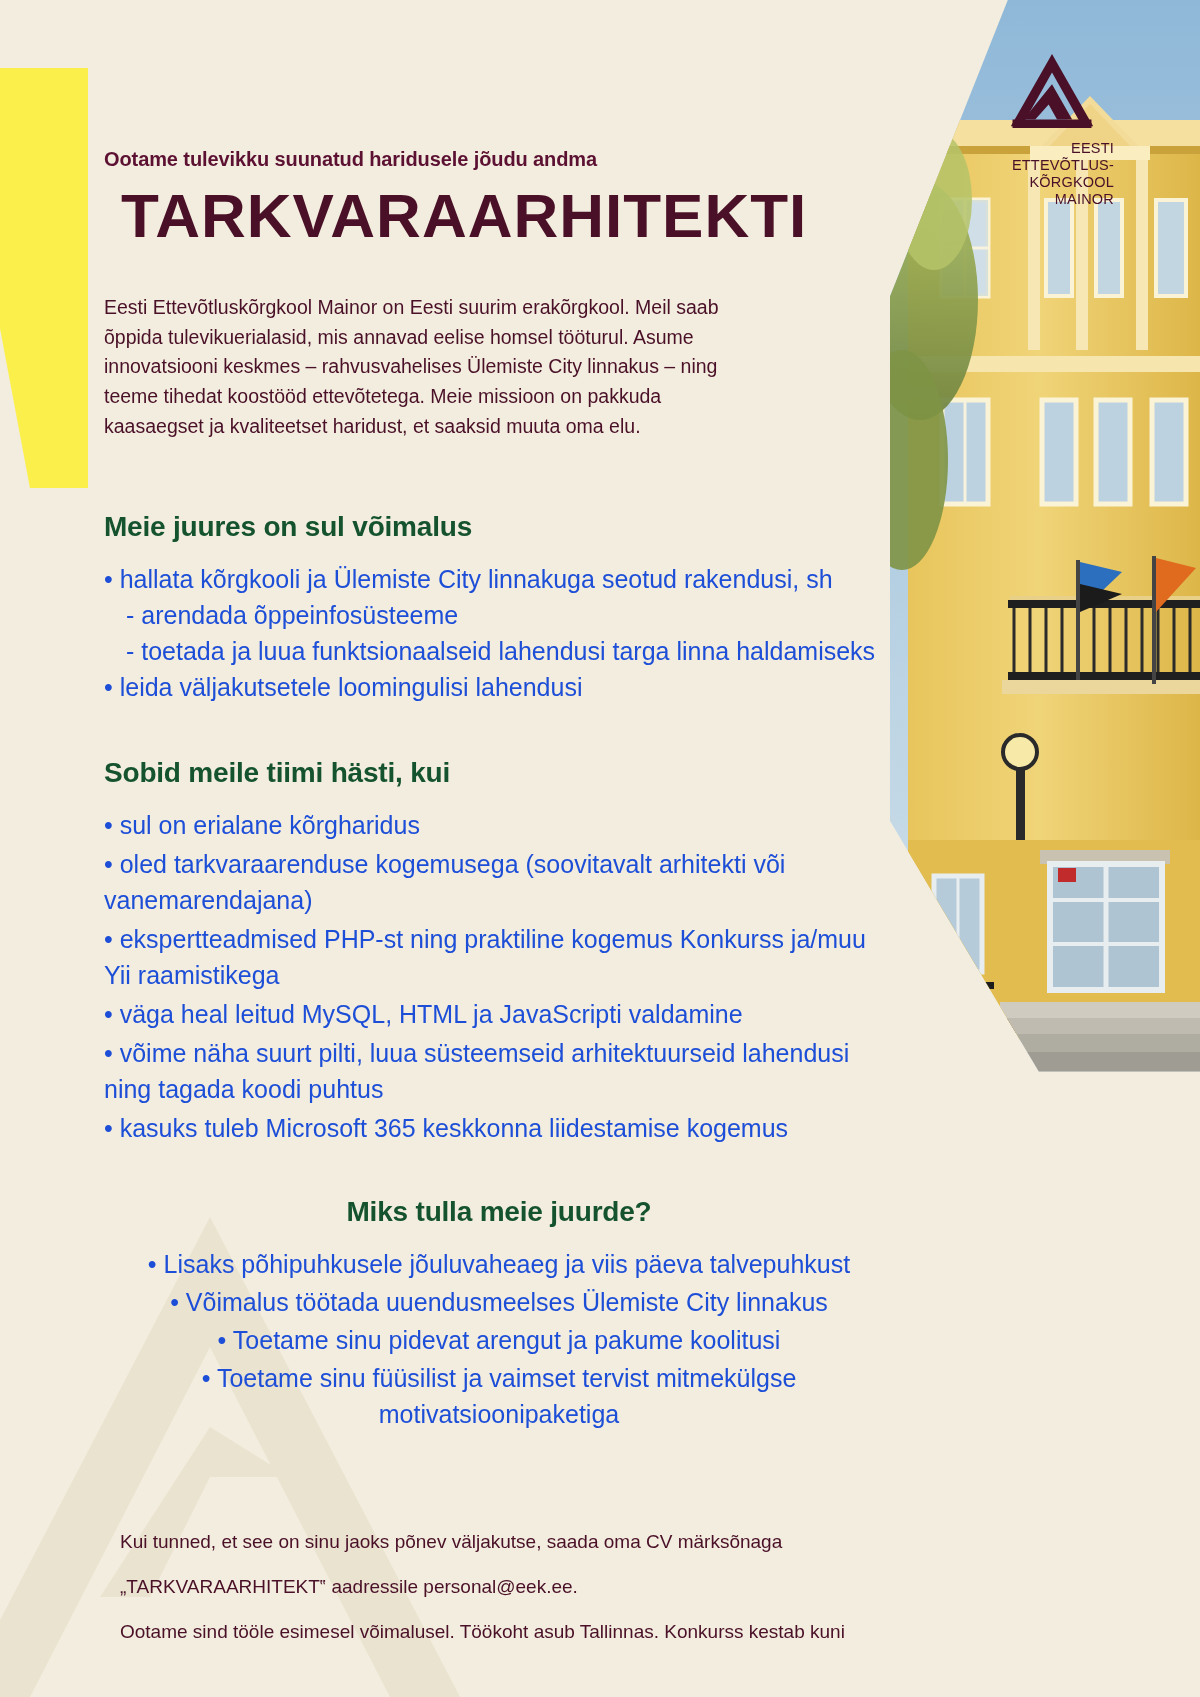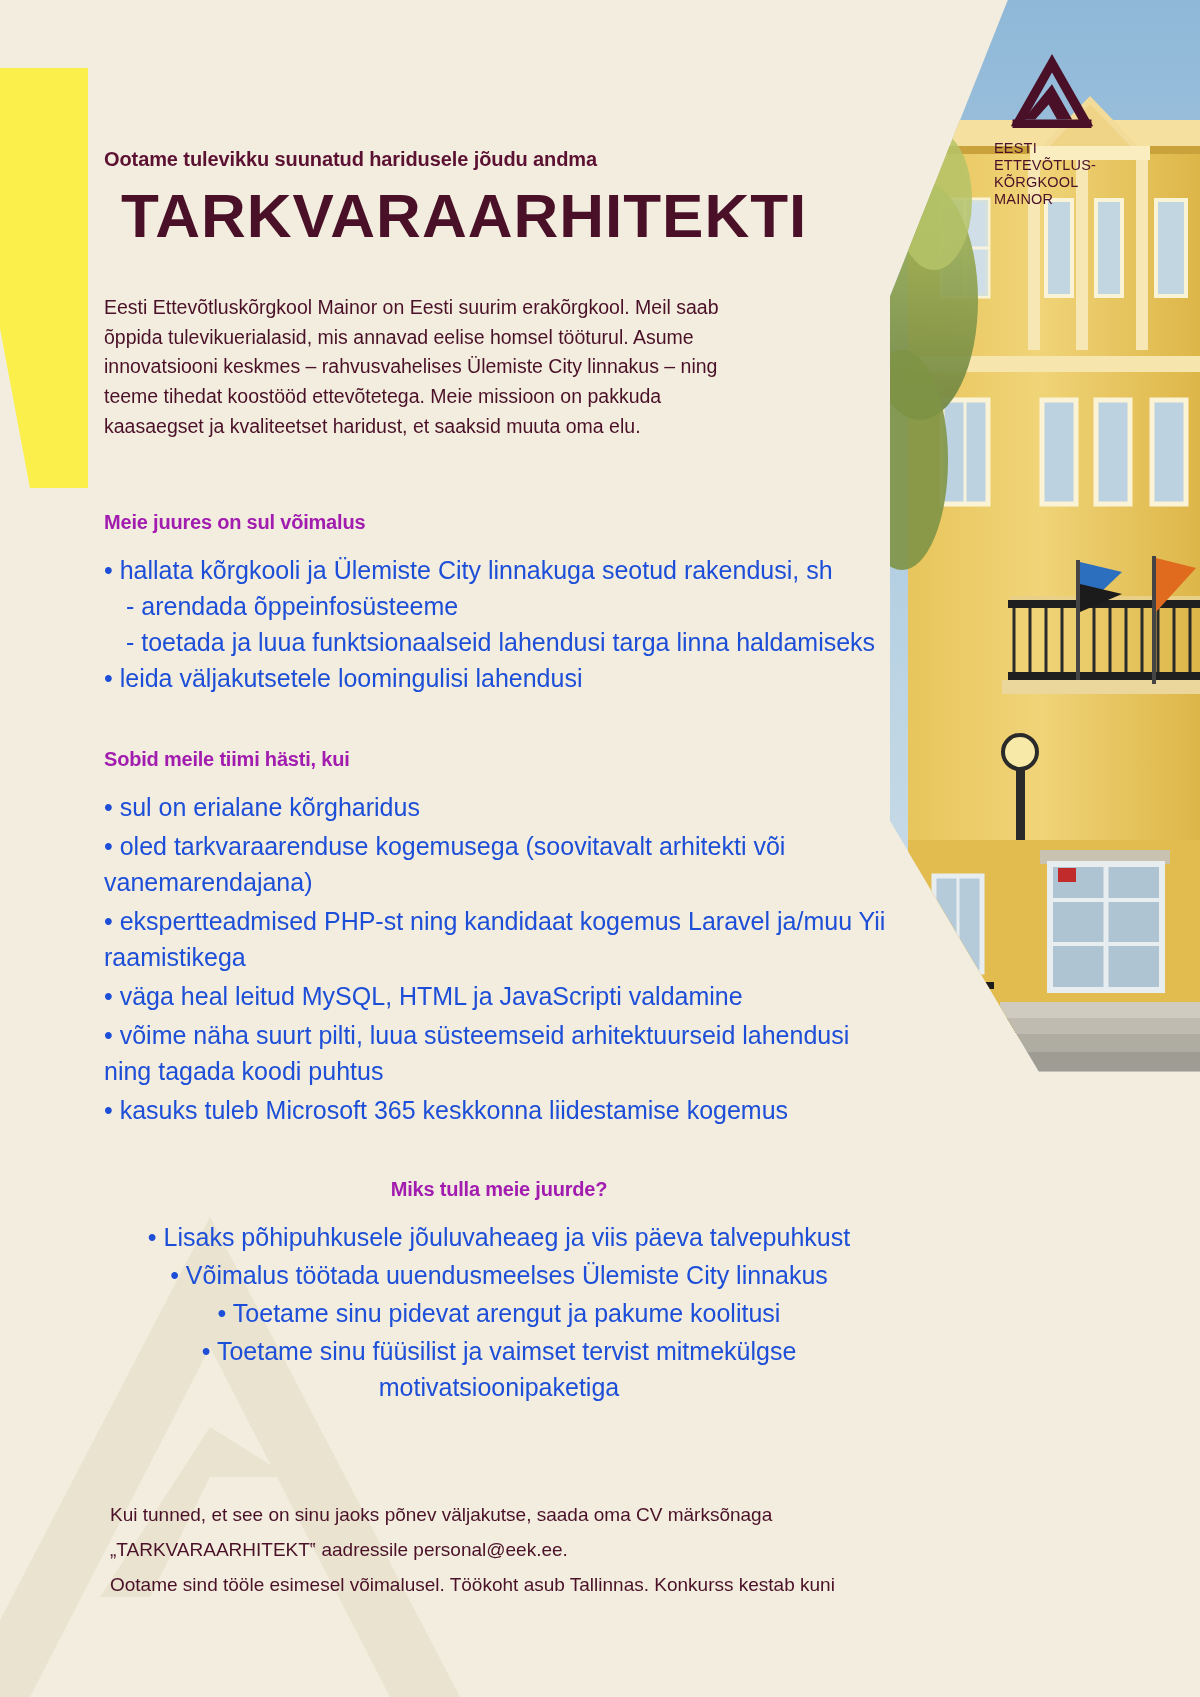--- a/index.html
+++ b/index.html
@@ -52,21 +52,21 @@
   }
   .photo-panel svg { display: block; width: 100%; height: 100%; }
 
   
   .logo-block {
     position: absolute;
     right: 86px;
     top: 52px;
     width: 120px;
     z-index: 5;
-    text-align: left;
+    text-align: right;
   }
   .logo-mark {
     width: 84px;
     height: 78px;
     margin-left: 16px;
     margin-bottom: 10px;
   }
   .logo-mark svg { display: block; width: 100%; height: 100%; }
   .logo-text {
     font-size: 14.5px;
@@ -109,23 +109,23 @@
     font-size: 19.5px;
     line-height: 1.52;
     color: #4A1028;
     margin: 46px 0 0 0;
     max-width: 660px;
     font-weight: 400;
   }
 
   .section { margin-top: 0; }
   .section-title {
-    font-size: 20px;
+    font-size: 28px;
     font-weight: bold;
-    color: #a21caf;
+    color: #14532d;
     margin: 0;
     letter-spacing: -0.2px;
   }
   .s1 { margin-top: 70px; }
   .s2 { margin-top: 52px; }
   .s3 { margin-top: 50px; text-align: center; }
 
   .bullets {
     list-style: none;
     margin: 18px 0 0 0;
@@ -147,21 +147,21 @@
   }
   .bullets.gap li { margin-bottom: 2px; }
 
   .closing {
     font-size: 19px;
     line-height: 1.52;
     color: #4A1028;
     margin: 96px 0 0 0;
     max-width: 790px;
   }
-  .closing p { margin: 6px; }
+  .closing p { margin: 16px; }
 </style>
 </head>
 <body>
 
 <div class="watermark">
   <svg viewBox="0 0 520 540" xmlns="http://www.w3.org/2000/svg">
     <g fill="#EAE3D0">
       <path d="M250 40 L500 520 L430 520 L250 170 L70 520 L0 520 Z"></path>
       <path d="M250 250 L330 300 L250 300 L190 420 L140 420 Z"></path>
     </g>
@@ -325,21 +325,21 @@
       <li class="sub">- toetada ja luua funktsionaalseid lahendusi targa linna haldamiseks</li>
       <li>• leida väljakutsetele loomingulisi lahendusi</li>
     </ul>
   </div>
 
   <div class="section s2">
     <h2 class="section-title">Sobid meile tiimi hästi, kui</h2>
     <ul class="bullets loose">
       <li>• sul on erialane kõrgharidus</li>
       <li>• oled tarkvaraarenduse kogemusega (soovitavalt arhitekti või vanemarendajana)</li>
-      <li>• ekspertteadmised PHP-st ning kandidaat kogemus Laravel ja/muu Yii raamistikega</li>
+      <li>• ekspertteadmised PHP-st ning praktiline kogemus Konkurss ja/muu Yii raamistikega</li>
       <li>• väga heal leitud MySQL, HTML ja JavaScripti valdamine</li>
       <li>• võime näha suurt pilti, luua süsteemseid arhitektuurseid lahendusi ning tagada koodi puhtus</li>
       <li>• kasuks tuleb Microsoft 365 keskkonna liidestamise kogemus</li>
     </ul>
   </div>
 
   <div class="section s3">
     <h2 class="section-title">Miks tulla meie juurde?</h2>
     <ul class="bullets gap">
       <li>• Lisaks põhipuhkusele jõuluvaheaeg ja viis päeva talvepuhkust</li>

